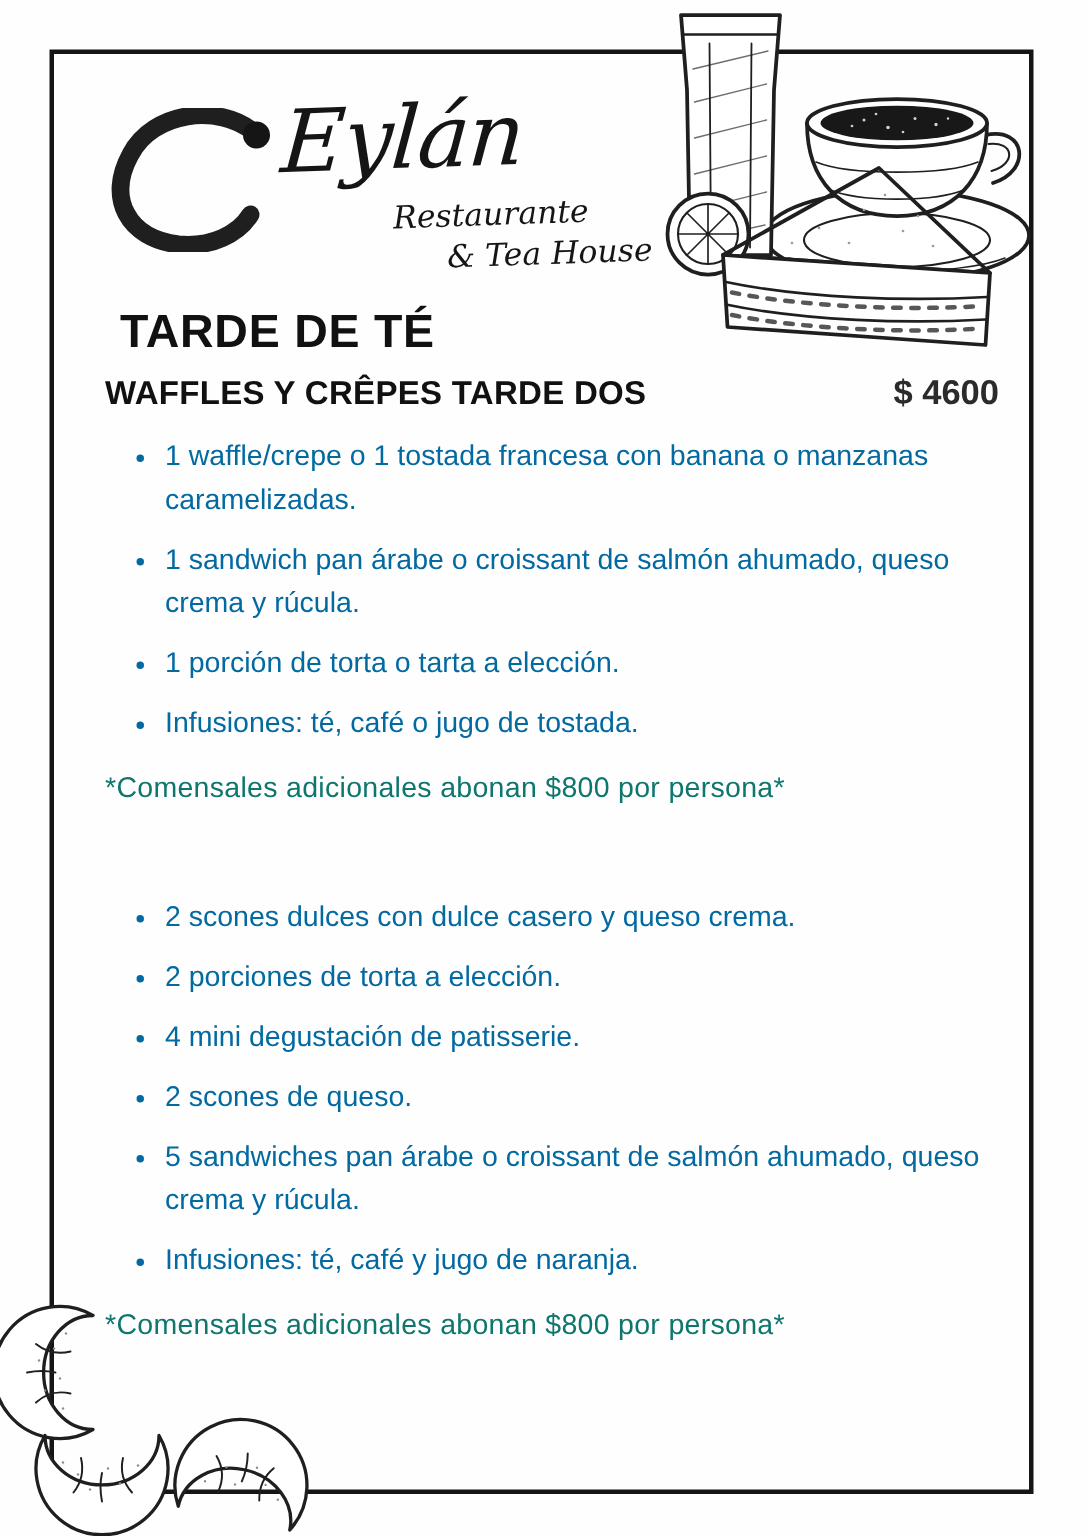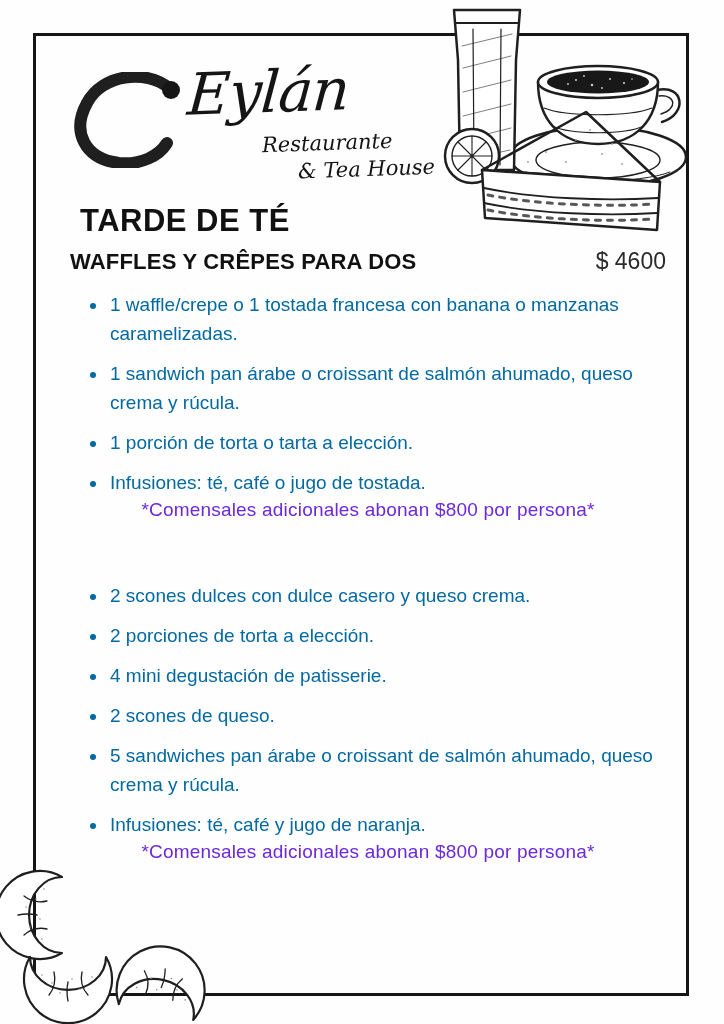--- a/index.html
+++ b/index.html
@@ -64,41 +64,41 @@
     align-items: baseline;
   }
   .section-title {
     font-size: 22px;
     font-weight: 700;
     letter-spacing: 0.2px;
     color: #111111;
   }
   .section-price {
     font-size: 23px;
-    font-weight: 400;
+    font-weight: 700;
     color: #2b2b2b;
   }
   .menu-list {
     list-style: disc outside;
     margin: 15px 0 0 14px;
     padding-left: 24px;
   }
   .menu-list li {
     font-size: 19px;
     line-height: 29px;
     color: #0369a1;
     margin-bottom: 11px;
     padding-left: 2px;
   }
   .menu-list li:last-child { margin-bottom: 0; }
   .section-note {
-    margin-top: 2px;
-    text-align: center;
+    margin-top: 18px;
+    text-align: left;
     font-size: 19px;
-    color: #6d28d9;
+    color: #0f766e;
     letter-spacing: 0.2px;
   }
   .section + .section { margin-top: 60px; }
 
   
   .illus-top-right {
     position: absolute;
     left: 426px; top: 2px;
     width: 280px; height: 246px;
   }
@@ -200,21 +200,21 @@
             <circle cx="186" cy="142" r="0.9"></circle>
         </g>
       </g>
     </svg>
   </div>
 
   <div class="menu">
 
     <section class="section">
       <div class="section-head">
-        <h2 class="section-title">WAFFLES Y CRÊPES PARA DOS</h2>
+        <h2 class="section-title">WAFFLES Y CRÊPES TARDE DOS</h2>
         <span class="section-price">$ 4600</span>
       </div>
       <ul class="menu-list">
         <li>1 waffle/crepe o 1 tostada francesa con banana o manzanas caramelizadas.</li>
         <li>1 sandwich pan árabe o croissant de salmón ahumado, queso crema y rúcula.</li>
         <li>1 porción de torta o tarta a elección.</li>
         <li>Infusiones: té, café o jugo de tostada.</li>
       </ul>
       <p class="section-note">*Comensales adicionales abonan $800 por persona*</p>
     </section>

